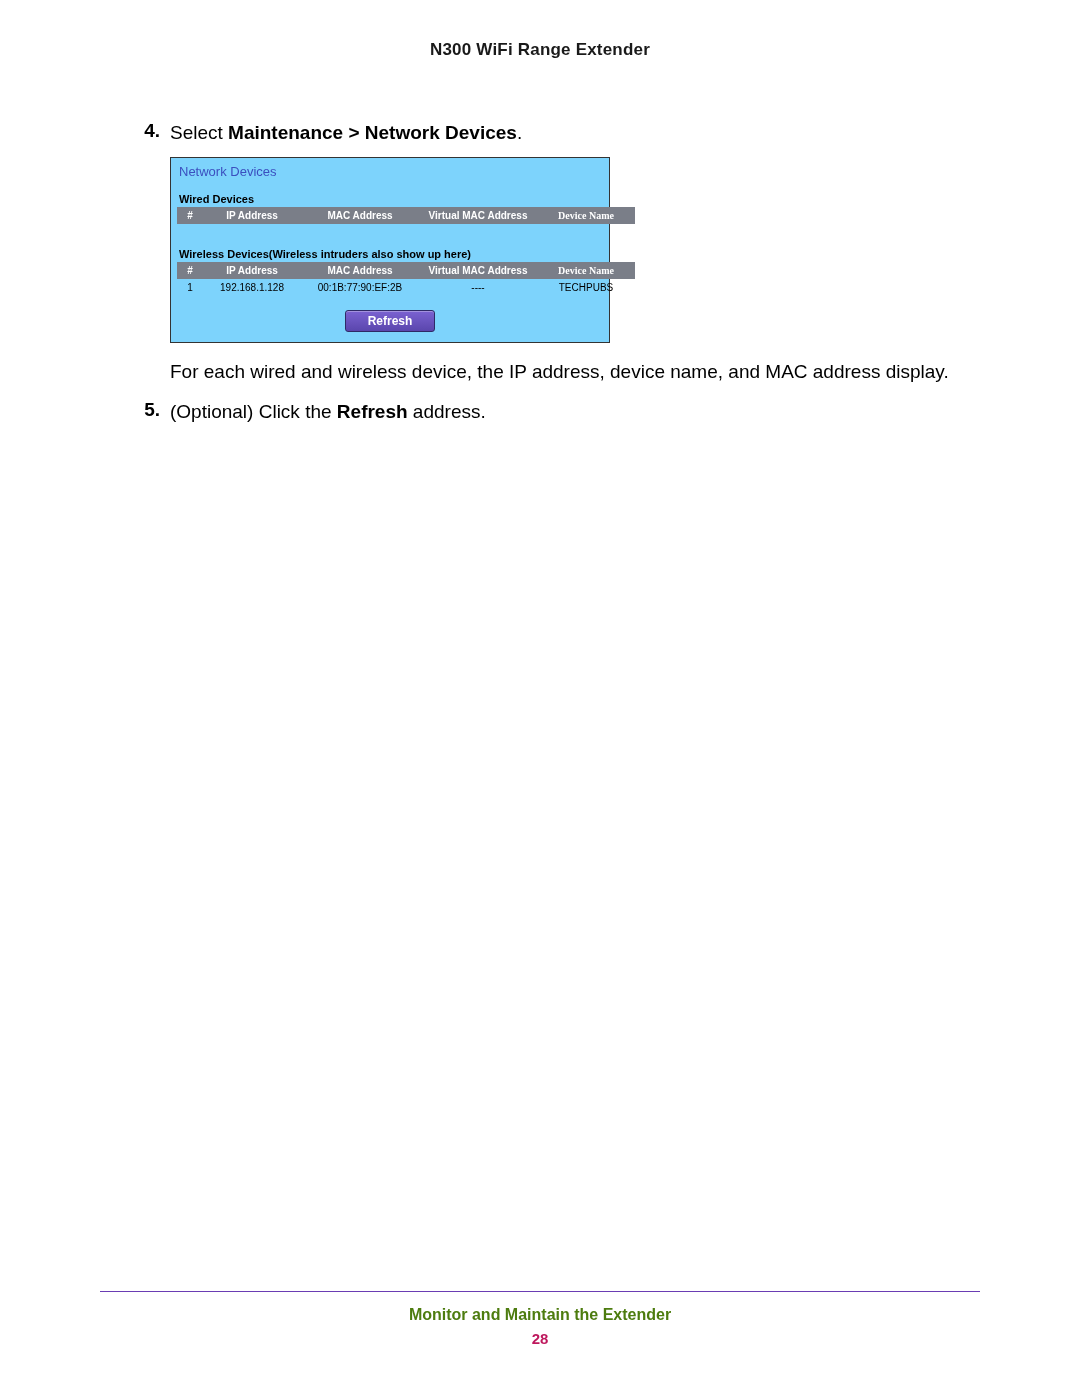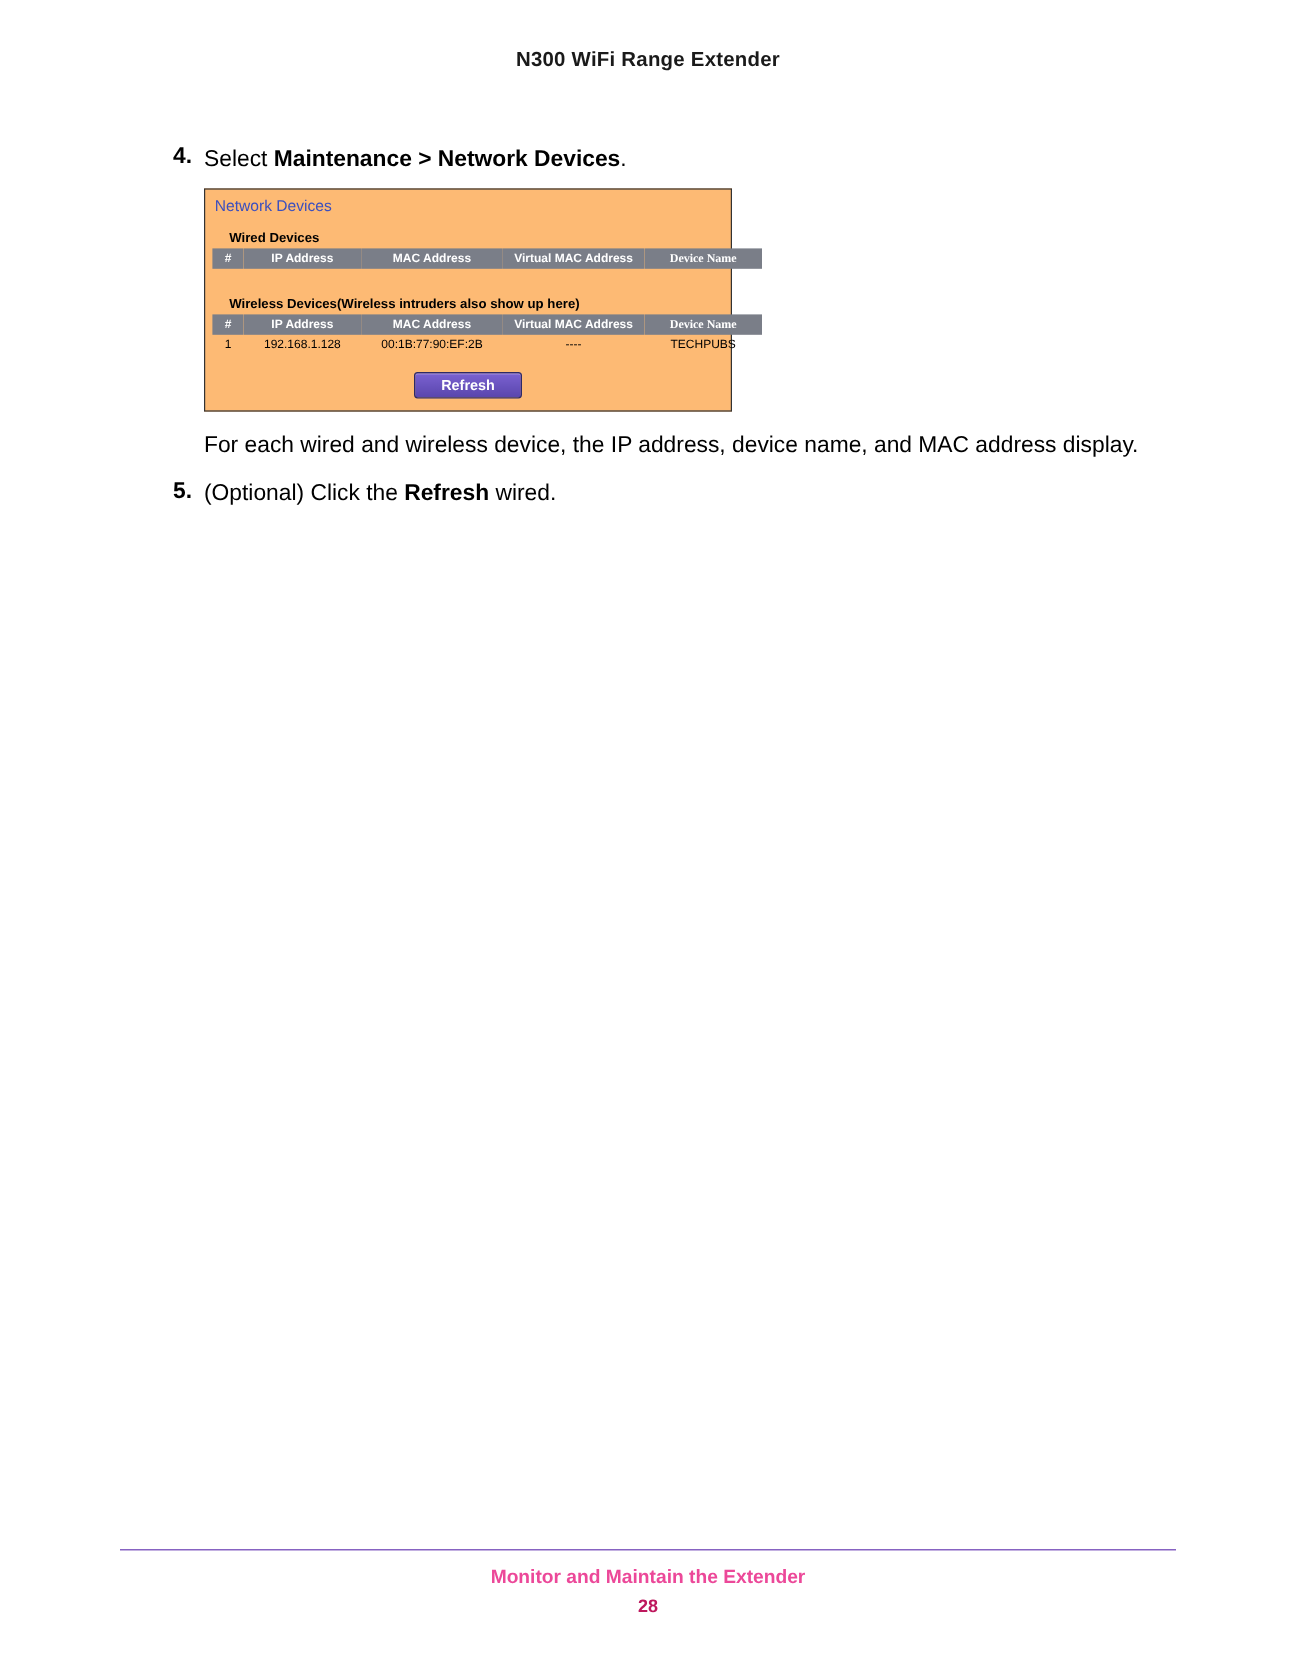--- a/index.html
+++ b/index.html
@@ -55,34 +55,33 @@
   .panel-wrap {
     margin-left: 70px;
     margin-top: 10px;
     margin-bottom: 16px;
   }
   .panel {
     width: 440px;
     border: 1px solid #333;
     box-sizing: border-box;
     padding: 6px 6px 10px 6px;
-    background: #fdba74;
+    background: #7dd3fc;
     font-family: Arial, Helvetica, sans-serif;
   }
   .panel-title {
     color: #3b4fbf;
     font-size: 13px;
     padding: 0 2px 10px 2px;
   }
   .section-label {
     font-size: 11px;
     font-weight: bold;
     color: #000;
     padding: 4px 2px 2px 2px;
-    margin-left: 12px;
   }
   .dev-table {
     width: 100%;
     border-collapse: collapse;
     font-size: 10px;
     table-layout: fixed;
   }
   .dev-table th {
     background: #7a7e88;
     color: #fff;
@@ -130,21 +129,21 @@
     left: 100px;
     right: 100px;
     bottom: 50px;
     text-align: center;
   }
   .footer-rule {
     border-top: 1px solid #6a3db3;
     margin-bottom: 14px;
   }
   .footer-title {
-    color: #ec4899;
+    color: #4d7c0f;
     font-weight: bold;
     font-size: 16px;
   }
   .footer-page {
     color: #be185d;
     font-weight: bold;
     font-size: 15px;
     margin-top: 6px;
   }
 </style>
@@ -206,21 +205,21 @@
         <span class="refresh-btn">Refresh</span>
       </div>
     </div>
   </div>
 
   <div class="indent-para">For each wired and wireless device, the IP address, device name, and MAC address display.</div>
 
   <div class="step">
     <div class="step-num">5.</div>
     <div class="step-body">
-      <span>(Optional) Click the </span><b>Refresh</b><span> wired.</span>
+      <span>(Optional) Click the </span><b>Refresh</b><span> address.</span>
     </div>
   </div>
 
 
   <div class="footer">
     <div class="footer-rule"></div>
     <div class="footer-title">Monitor and Maintain the Extender</div>
     <div class="footer-page">28</div>
   </div>
 

